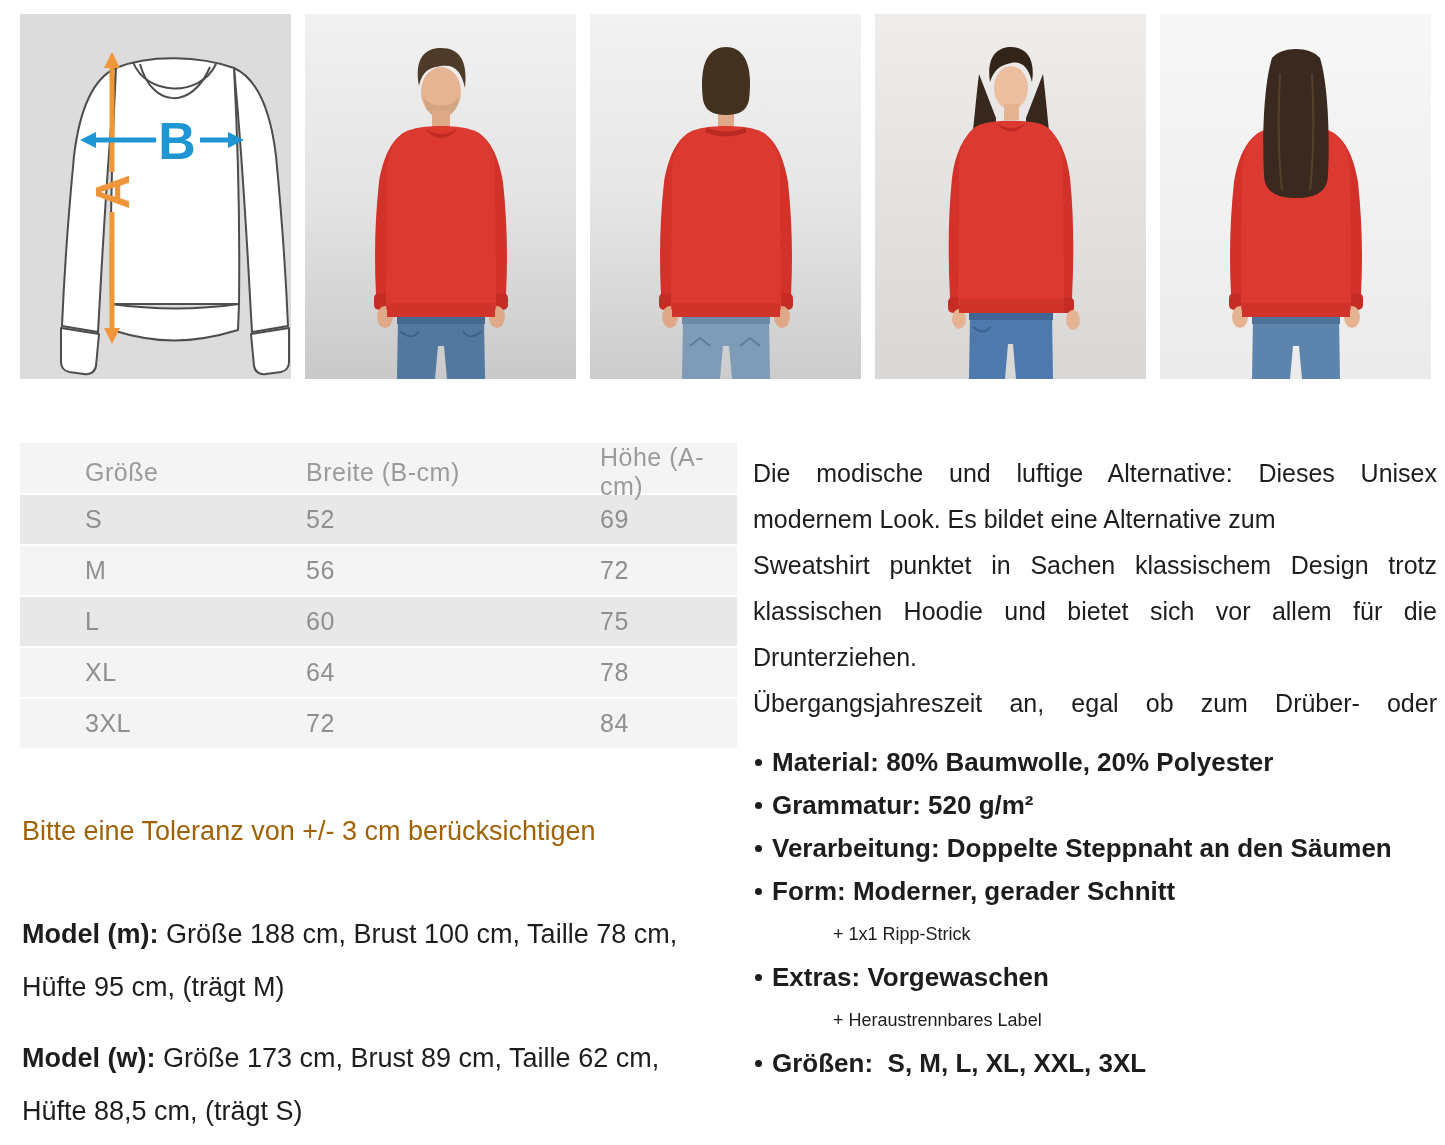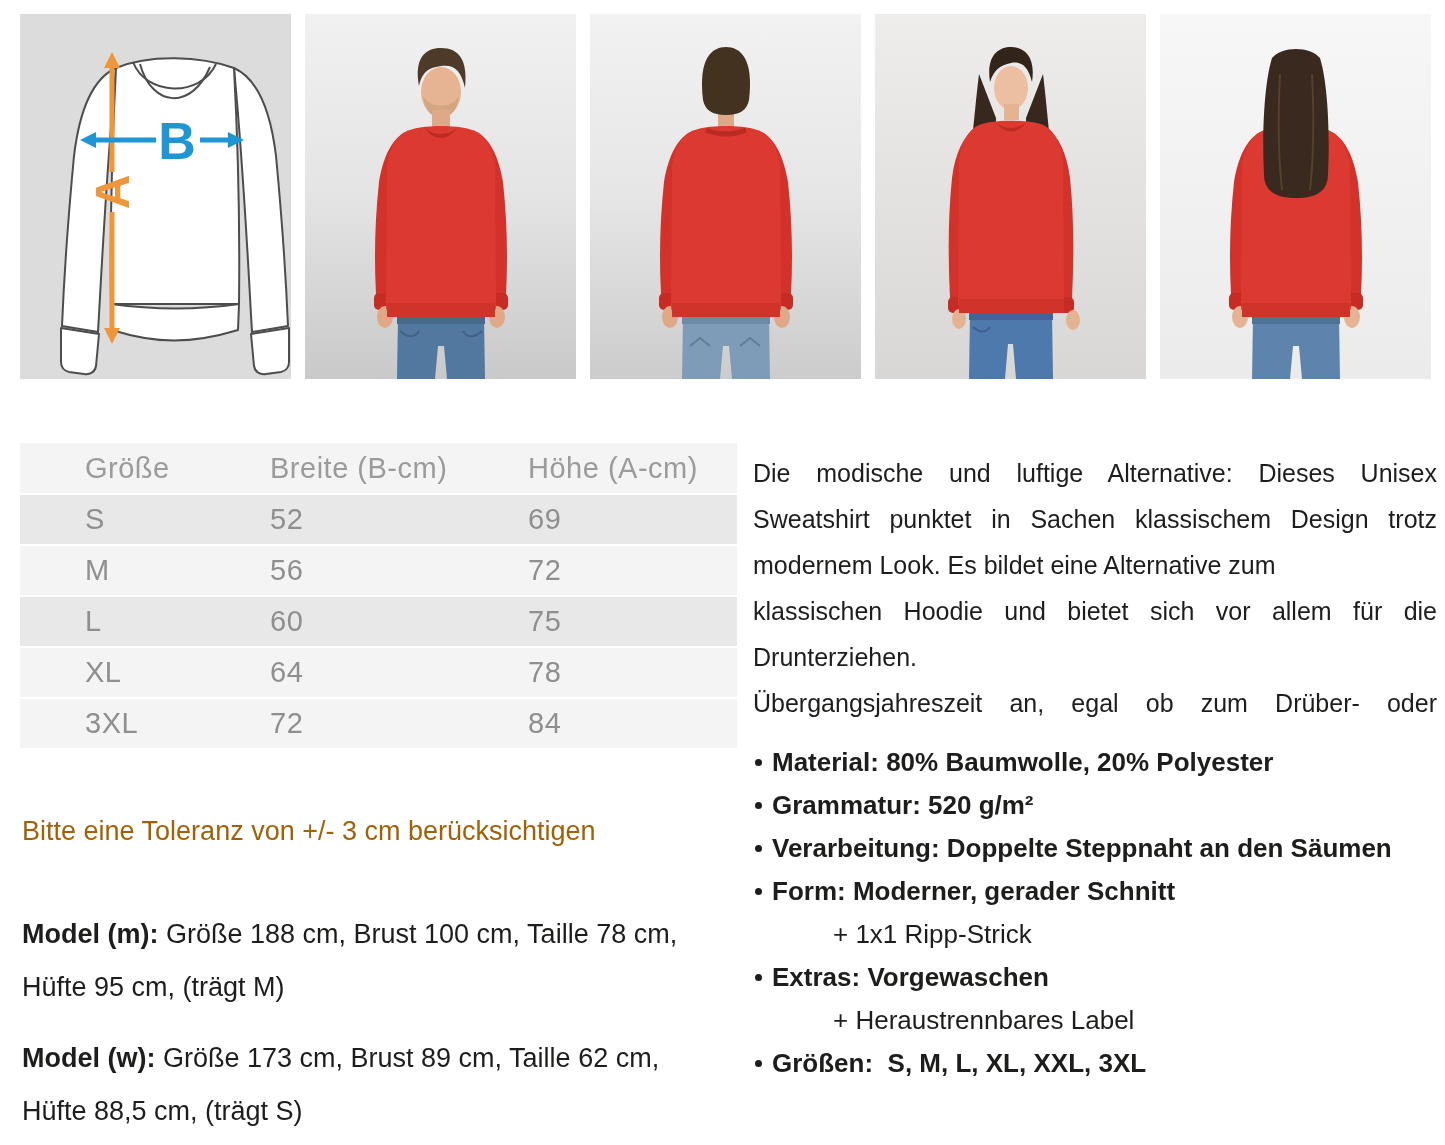--- a/index.html
+++ b/index.html
@@ -9,21 +9,21 @@
   }
   
   .strip{position:absolute;left:20px;top:14px;display:flex;gap:14px;}
   .panel{width:271px;height:365px;overflow:hidden;}
   .panel svg{display:block;}
   
   .table-wrap{position:absolute;left:20px;top:443px;width:717px;}
   .trow{
     display:grid;grid-template-columns:250px 258px 1fr;
     align-items:center;height:49px;margin-bottom:2px;
-    font-size:29px;color:#8f8f91;letter-spacing:.5px;
+    font-size:25px;color:#8f8f91;letter-spacing:.5px;gap:36px;
   }
   .trow .c1{padding-left:65px;}
   .trow.head{height:50px;background:#f4f4f4;color:#9b9b9d;}
   .trow.dark{background:#e8e8e8;}
   .trow.light{background:#f4f4f4;}
   
   .tolerance{
     position:absolute;left:22px;top:816px;width:710px;
     font-size:27px;color:#a16207;
   }
@@ -35,21 +35,21 @@
   .desc{position:absolute;left:753px;top:450px;width:684px;color:#1d1d1b;}
   .dline{height:46px;line-height:46px;font-size:25px;white-space:nowrap;}
   .dline.just{white-space:normal;text-align:justify;text-align-last:justify;height:46px;overflow:hidden;}
   .features{position:absolute;left:753px;top:741px;width:690px;color:#1d1d1b;}
   .feat{position:relative;padding-left:19px;line-height:43px;font-size:26px;}
   .feat .dot{
     position:absolute;left:2px;top:18px;width:7px;height:7px;border-radius:50%;
     background:#1d1d1b;
   }
   .feat-text{white-space:pre-wrap;font-weight:bold;}
-  .feat-cont{padding-left:80px;line-height:43px;font-size:26px;white-space:pre-wrap;}
+  .feat-cont{padding-left:80px;line-height:43px;font-size:18px;white-space:pre-wrap;}
 </style>
 </head>
 <body>
 
 <div id="canvas">
 
   <div class="strip">
 
     <div class="panel">
       <svg width="271" height="365" viewBox="0 0 271 365">
@@ -232,22 +232,22 @@
     <div><span class="bold">Model (m):</span><span> Größe 188 cm, Brust 100 cm, Taille 78 cm,</span></div>
     <div>Hüfte 95 cm, (trägt M)</div>
   </div>
   <div class="model-block" id="model-w">
     <div><span class="bold">Model (w):</span><span> Größe 173 cm, Brust 89 cm, Taille 62 cm,</span></div>
     <div>Hüfte 88,5 cm, (trägt S)</div>
   </div>
 
   <div class="desc" id="description">
       <div class="dline just">Die modische und luftige Alternative: Dieses Unisex</div>
+      <div class="dline">modernem Look. Es bildet eine Alternative zum</div>
       <div class="dline just">Sweatshirt punktet in Sachen klassischem Design trotz</div>
-      <div class="dline">modernem Look. Es bildet eine Alternative zum</div>
       <div class="dline just">klassischen Hoodie und bietet sich vor allem für die</div>
       <div class="dline">Drunterziehen.</div>
       <div class="dline just">Übergangsjahreszeit an, egal ob zum Drüber- oder</div>
     </div>
 
   <div class="features" id="features">
       <div class="feat"><span class="dot"></span><span class="feat-text">Material: 80% Baumwolle, 20% Polyester</span></div>
       <div class="feat"><span class="dot"></span><span class="feat-text">Grammatur: 520 g/m²</span></div>
       <div class="feat"><span class="dot"></span><span class="feat-text">Verarbeitung: Doppelte Steppnaht an den Säumen</span></div>
       <div class="feat"><span class="dot"></span><span class="feat-text">Form: Moderner, gerader Schnitt</span></div>

